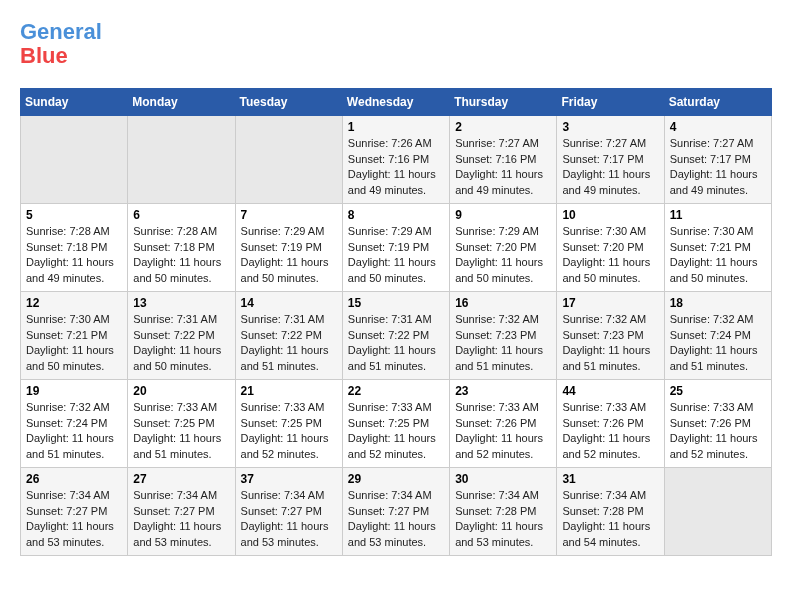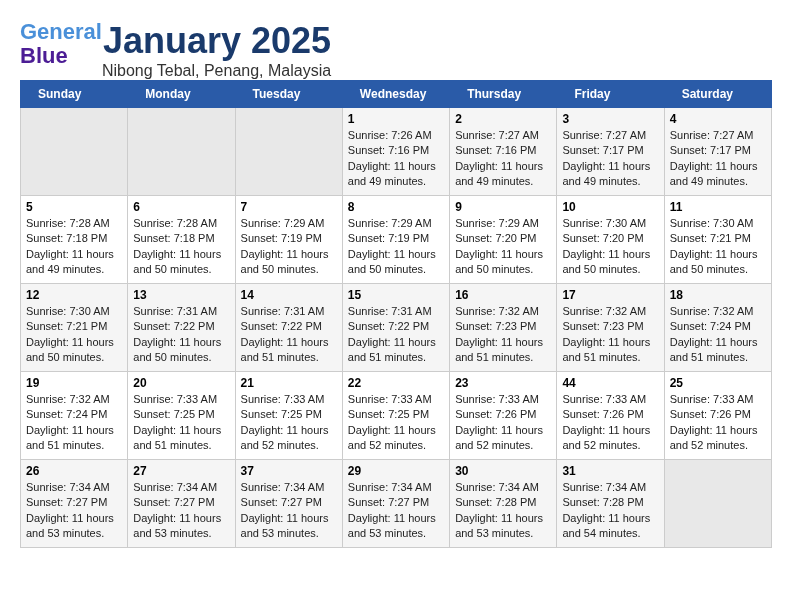--- a/index.html
+++ b/index.html
@@ -5,22 +5,23 @@
     * { box-sizing: border-box; margin: 0; padding: 0; }
     body {
       font-family: Arial, sans-serif;
       background: #fff;
       width: 792px;
       min-height: 612px;
       padding: 20px;
     }
     .header {
       display: flex;
+      justify-content: space-between;
       align-items: flex-start;
-      margin-bottom: 0;
+      margin-bottom: 20px;
     }
     .logo {
       display: flex;
       flex-direction: column;
       align-items: flex-start;
     }
     .logo-text {
       font-size: 22px;
       font-weight: bold;
       color: #1a3a6b;
@@ -42,21 +43,21 @@
       color: #333;
     }
     table {
       width: 100%;
       border-collapse: collapse;
       font-size: 10.5px;
     }
     thead tr th {
       background: #2a5ba8;
       color: #fff;
-      padding: 6px 17px;
+      padding: 6px 4px;
       text-align: left;
       font-size: 12px;
       font-weight: bold;
       border: 1px solid #2a5ba8;
     }
     tbody tr td {
       border: 1px solid #ccc;
       vertical-align: top;
       padding: 4px 5px;
       width: calc(100% / 7);
@@ -85,26 +86,22 @@
       background: #e8e8e8 !important;
     }
   </style>
 </head>
 <body>
 
 <div class="header">
   <div class="logo">
     <div class="logo-text">
       <span>General</span><br>
-      <span style="color:#4c1d95;">Blue</span>
+      <span style="color:#ef4444;">Blue</span>
     </div>
-  </div>
-  <div class="title-block">
-    <div class="title-month">January 2025</div>
-    <div class="title-location">Nibong Tebal, Penang, Malaysia</div>
   </div>
 </div>
 
 <table>
   <thead>
     <tr id="header-row">
     <th>Sunday</th>
         <th>Monday</th>
         <th>Tuesday</th>
         <th>Wednesday</th>

